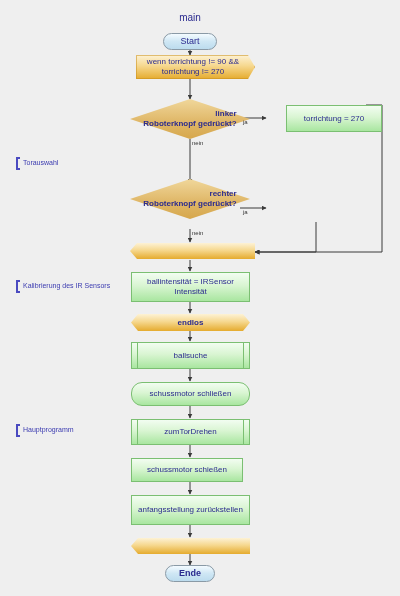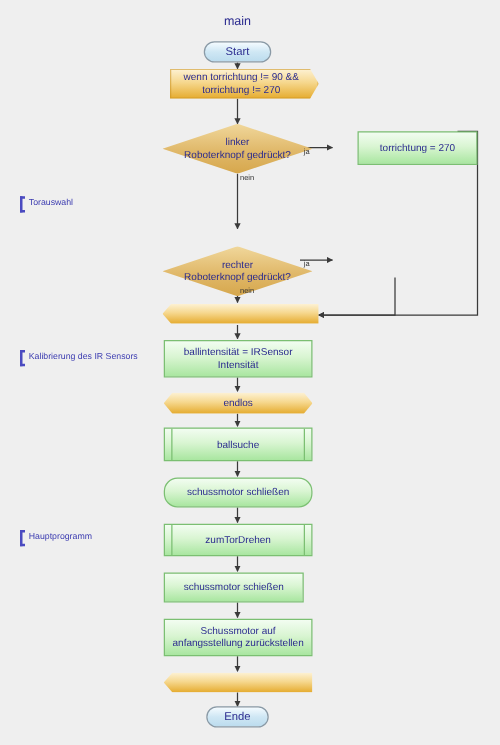--- a/index.html
+++ b/index.html
@@ -83,21 +83,22 @@
   .diamond-label {
     position: absolute;
     left: 0; top: 0;
     width: 100%; height: 100%;
     display: flex;
     align-items: center;
     justify-content: center;
     color: #2b2b8f;
     font-size: 8px;
     line-height: 1.25;
-    text-align: center;
+    text-align: right;
+    font-weight: bold;
   }
   
   .proc {
     background: linear-gradient(to bottom, #f2fdf1 0%, #d9f5d2 45%, #a9e6a0 100%);
     border: 1px solid #7bbf72;
   }
   .proc.sub::before,
   .proc.sub::after {
     content: "";
     position: absolute;
@@ -206,21 +207,21 @@
         <div>linker</div>
         <div>Roboterknopf gedrückt?</div>
       </div>
     </div>
   </div>
   <div class="edge-label" style="left:243px; top:119px;">ja</div>
   <div class="edge-label" style="left:192px; top:140px;">nein</div>
 
   <div class="node proc" style="left:286px; top:105px; width:96px; height:27px;">torrichtung = 270</div>
 
-  <div class="diamond-wrap" style="left:130px; top:197px; width:120px; height:40px;">
+  <div class="diamond-wrap" style="left:130px; top:179px; width:120px; height:40px;">
     <div class="diamond-shape"></div>
     <div class="diamond-label">
       <div>
         <div>rechter</div>
         <div>Roboterknopf gedrückt?</div>
       </div>
     </div>
   </div>
   <div class="edge-label" style="left:243px; top:209px;">ja</div>
   <div class="edge-label" style="left:192px; top:230px;">nein</div>
@@ -228,40 +229,39 @@
 
   <div class="node hexbar endbar" style="left:130px; top:243px; width:125px; height:16px;"></div>
 
   <div class="node proc" style="left:131px; top:272px; width:119px; height:30px;">
     <div>
       <div>ballintensität = IRSensor</div>
       <div>Intensität</div>
     </div>
   </div>
 
-  <div class="node hexbar loop" style="left:131px; top:314px; width:119px; height:17px;">endlos</div>
+  <div class="node hexbar loop" style="left:131px; top:314px; width:119px; height:17px;font-weight:bold;">endlos</div>
 
   <div class="node proc sub" style="left:131px; top:342px; width:119px; height:27px;">ballsuche</div>
 
   <div class="node proc" style="left:131px; top:382px; width:119px; height:24px;border-radius:11px;">schussmotor schließen</div>
 
   <div class="node proc sub" style="left:131px; top:419px; width:119px; height:26px;">zumTorDrehen</div>
 
   <div class="node proc" style="left:131px; top:458px; width:112px; height:24px;">schussmotor schießen</div>
 
   <div class="node proc" style="left:131px; top:495px; width:119px; height:30px;">
     <div>
-      <div>Schussmotor auf</div>
       <div>anfangsstellung zurückstellen</div>
     </div>
   </div>
 
   <div class="node hexbar endbar" style="left:131px; top:538px; width:119px; height:16px;"></div>
 
-  <div class="node pill" style="left:165px; top:565px; width:50px; height:17px;">Ende</div>
+  <div class="node pill" style="left:165px; top:565px; width:50px; height:17px;font-weight:bold;">Ende</div>
 
   <div class="annot" style="left:16px; top:157px;">
     <span class="bracket"></span>
     <span class="atext">Torauswahl</span>
   </div>
 
   <div class="annot" style="left:16px; top:280px;">
     <span class="bracket"></span>
     <span class="atext">Kalibrierung des IR Sensors</span>
   </div>

